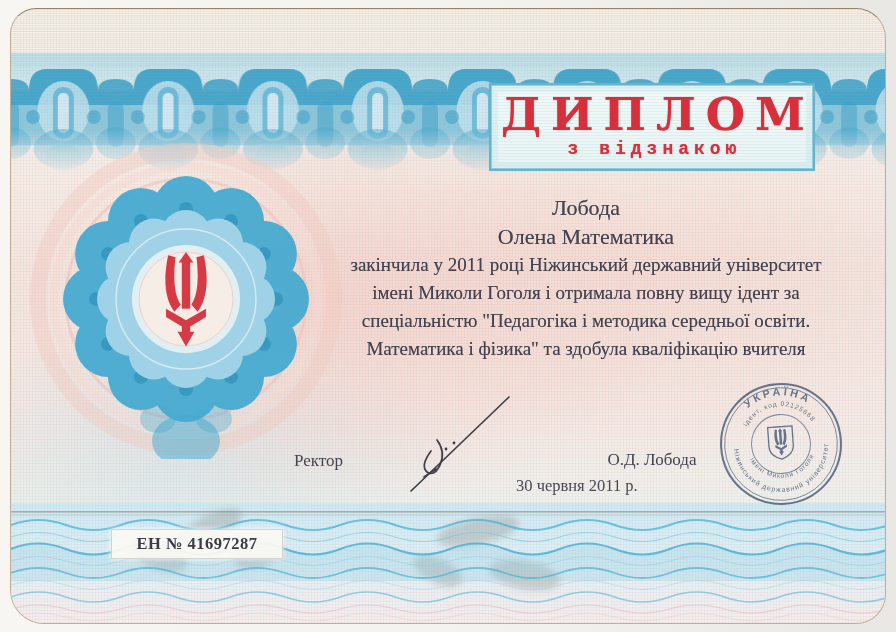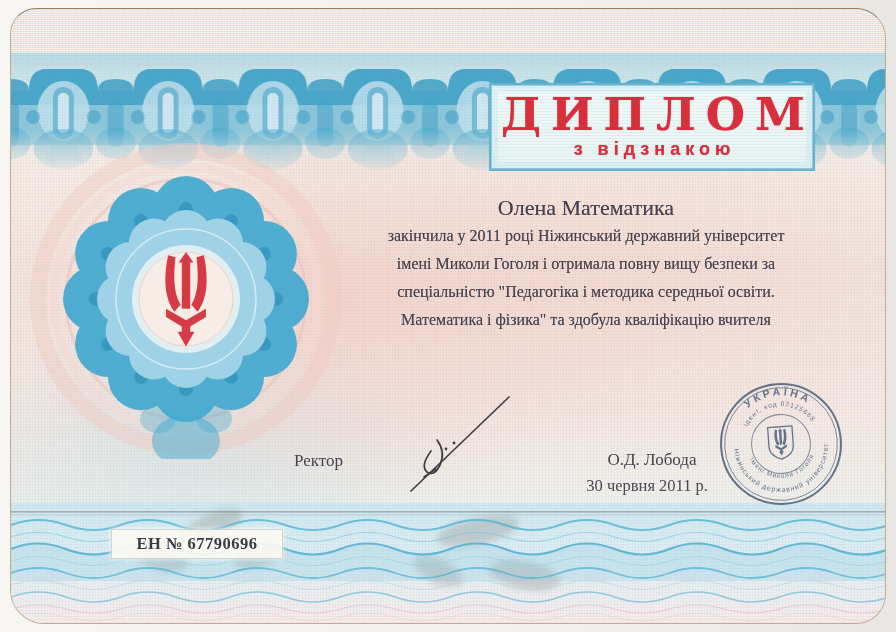--- a/index.html
+++ b/index.html
@@ -46,34 +46,34 @@
     text-align:center;
   }
   .title{
     margin-top:7px;padding-left:10px;
     font-family:"DejaVu Serif", serif;font-weight:700;
     font-size:45px;line-height:1.02;letter-spacing:10px;
     color:#d7303c;text-shadow:0 0 1px rgba(199,30,45,.65);
   }
   .subtitle{
     margin-top:1px;padding-left:5px;
-    font-family:Liberation Sans, sans-serif;font-weight:700;
+    font-family:Liberation Mono, monospace;font-weight:700;
     font-size:18px;letter-spacing:5px;color:#d7303c;
     text-shadow:0 0 1px rgba(199,30,45,.55);
   }
   .rosette{position:absolute;left:15px;top:130px;width:320px;height:320px;}
   .text-block{
     position:absolute;left:285px;top:184px;width:580px;text-align:center;
     color:#44424e;text-shadow:0 0 .5px rgba(60,58,72,.55);
   }
   .name-line{font-size:22px;line-height:29px;}
-  .body-line{font-size:16px;line-height:28px;}
+  .body-line{font-size:19px;line-height:28px;}
   .rector-label{position:absolute;left:283px;top:442px;font-size:17px;color:#45434f;text-align:right;}
   .rector-name{position:absolute;left:583px;top:441px;width:116px;text-align:center;font-size:17px;color:#45434f;}
-  .issue-date{position:absolute;left:505px;top:467px;width:192px;text-align:right;font-size:16.5px;color:#4a4853;}
+  .issue-date{position:absolute;left:505px;top:467px;width:192px;text-align:left;font-size:16.5px;color:#4a4853;}
   .signature{position:absolute;left:380px;top:382px;width:126px;height:110px;}
   .seal{position:absolute;left:705px;top:370px;width:130px;height:130px;transform:rotate(-4deg);opacity:.9;}
   .seal text{font-family:"Liberation Sans", sans-serif;fill:#566882;}
   .serial-box{
     position:absolute;left:100px;top:520px;width:170px;height:28px;
     background:rgba(252,250,243,.92);
     border:1px solid rgba(140,140,140,.35);
     box-shadow:0 0 5px rgba(255,255,255,.9);
     text-align:center;line-height:28px;
     font-size:16.5px;font-weight:600;letter-spacing:.5px;color:#3b3a46;
@@ -218,23 +218,24 @@
       <circle r="70"></circle>
     </g>
     <circle r="70" fill="none" stroke="rgba(255,255,255,.55)" stroke-width="1.5"></circle>
     <circle r="54" fill="#e2eff2"></circle>
     <circle r="47" fill="#f6ede6"></circle>
     <circle r="47" fill="none" stroke="#e8c4bc" stroke-width="1" opacity=".7"></circle>
     <use href="#tryzub" xlink:href="#tryzub" transform="translate(-31.5,-47) scale(1.05)" style="color:#d63a45"></use>
   </svg>
 
   <div class="text-block">
+    <div class="name-line">Лобода</div>
     <div class="name-line">Олена Математика</div>
     <div class="body-line">закінчила у 2011 році Ніжинський державний університет</div>
-    <div class="body-line">імені Миколи Гоголя і отримала повну вищу безпеки за</div>
+    <div class="body-line">імені Миколи Гоголя і отримала повну вищу ідент за</div>
     <div class="body-line">спеціальністю "Педагогіка і методика середньої освіти.</div>
     <div class="body-line">Математика і фізика" та здобула кваліфікацію вчителя</div>
   </div>
 
   <div class="rector-label">Ректор</div>
   <svg class="signature" viewBox="0 0 126 110" xmlns="http://www.w3.org/2000/svg">
     <g stroke="#3f3f45" stroke-width="1.7" fill="none" stroke-linecap="round">
       <path d="M118 6 L20 100"></path>
       <path d="M40 60 q-11 15 -4 21 q7 5 13 -7 q6 -13 -3 -25"></path>
       <path d="M33 86 l12 -8"></path>
@@ -267,16 +268,16 @@
       <textPath href="#arcUni1" xlink:href="#arcUni1" startOffset="50%" text-anchor="middle">Ніжинський державний університет</textPath>
     </text>
     <text font-size="6.4" letter-spacing="1">
       <textPath href="#arcUni2" xlink:href="#arcUni2" startOffset="50%" text-anchor="middle">імені Миколи Гоголя</textPath>
     </text>
     <path d="M -12 -17 h24 v19 q0 9 -12 13 q-12 -4 -12 -13 z" fill="none" stroke="#566882" stroke-width="1.3"></path>
     <use href="#tryzub" xlink:href="#tryzub" transform="translate(-9,-15.5) scale(0.3)" style="color:#566882"></use>
   </svg>
 
   <div class="serial-box">
-    <span>ЕН № 67790696</span>
+    <span>ЕН № 41697287</span>
   </div>
 
 </div>
 
 </body></html>

